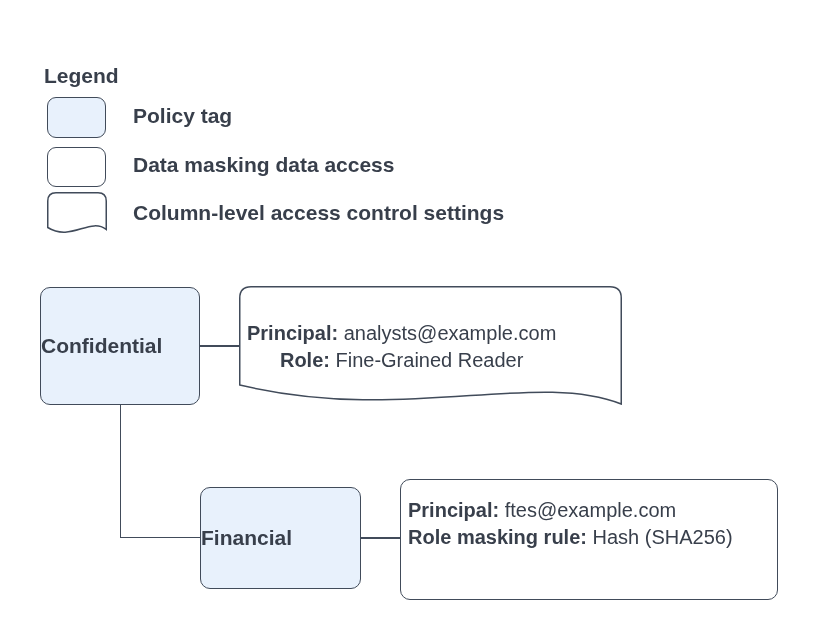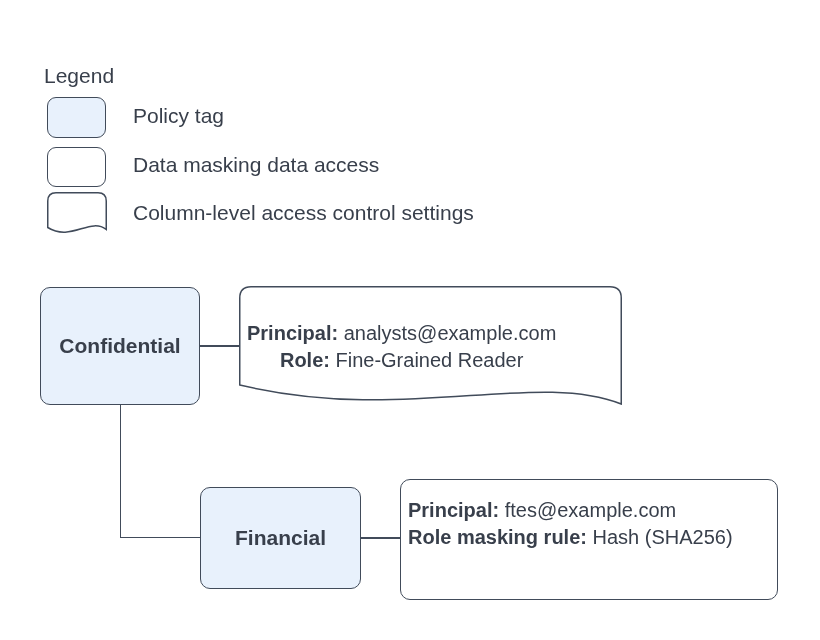--- a/index.html
+++ b/index.html
@@ -14,44 +14,44 @@
     width: 820px; height: 640px;
     background: var(--bg);
     font-family: "Liberation Sans", sans-serif;
     color: var(--text);
   }
   .canvas { position: relative; width: 820px; height: 640px; background: var(--bg); overflow: hidden; }
 
   
   .legend-title {
     position: absolute; left: 44px; top: 63px;
-    font-size: 21px; font-weight: normal; line-height: 26px;
+    font-size: 21px; font-weight: bold; line-height: 26px;
   }
   .swatch {
     position: absolute; left: 47px; width: 59px;
     border: 1.5px solid var(--stroke); border-radius: 9px;
   }
   .swatch-policy-tag { top: 97px; height: 41px; background: var(--fill-blue); }
   .swatch-data-policy { top: 147px; height: 40px; background: #fff; }
   .swatch-doc { position: absolute; left: 47px; top: 192px; width: 60px; height: 47px; color: var(--stroke); }
   .legend-label {
     position: absolute; left: 133px;
-    font-size: 21px; font-weight: normal; line-height: 26px; white-space: nowrap;
+    font-size: 21px; font-weight: bold; line-height: 26px; white-space: nowrap;
   }
   .legend-label.l1 { top: 103px; }
   .legend-label.l2 { top: 152px; }
   .legend-label.l3 { top: 200px; }
 
   
   .tag-node {
     position: absolute;
     background: var(--fill-blue);
     border: 1.5px solid var(--stroke);
     border-radius: 10px;
-    display: flex; align-items: center; justify-content: center;
+    display: flex; align-items: center; 
     font-size: 21px; font-weight: bold;
   }
   .node-confidential { left: 40px; top: 287px; width: 160px; height: 118px; }
   .node-financial    { left: 200px; top: 487px; width: 161px; height: 102px; }
 
   .doc-node { position: absolute; left: 239px; top: 286px; width: 383px; height: 128px; color: var(--stroke); }
   .doc-node svg { position: absolute; left: 0; top: 0; }
   .doc-text { position: absolute; left: 8px; top: 34px; text-align: center; }
 
   .policy-node {

